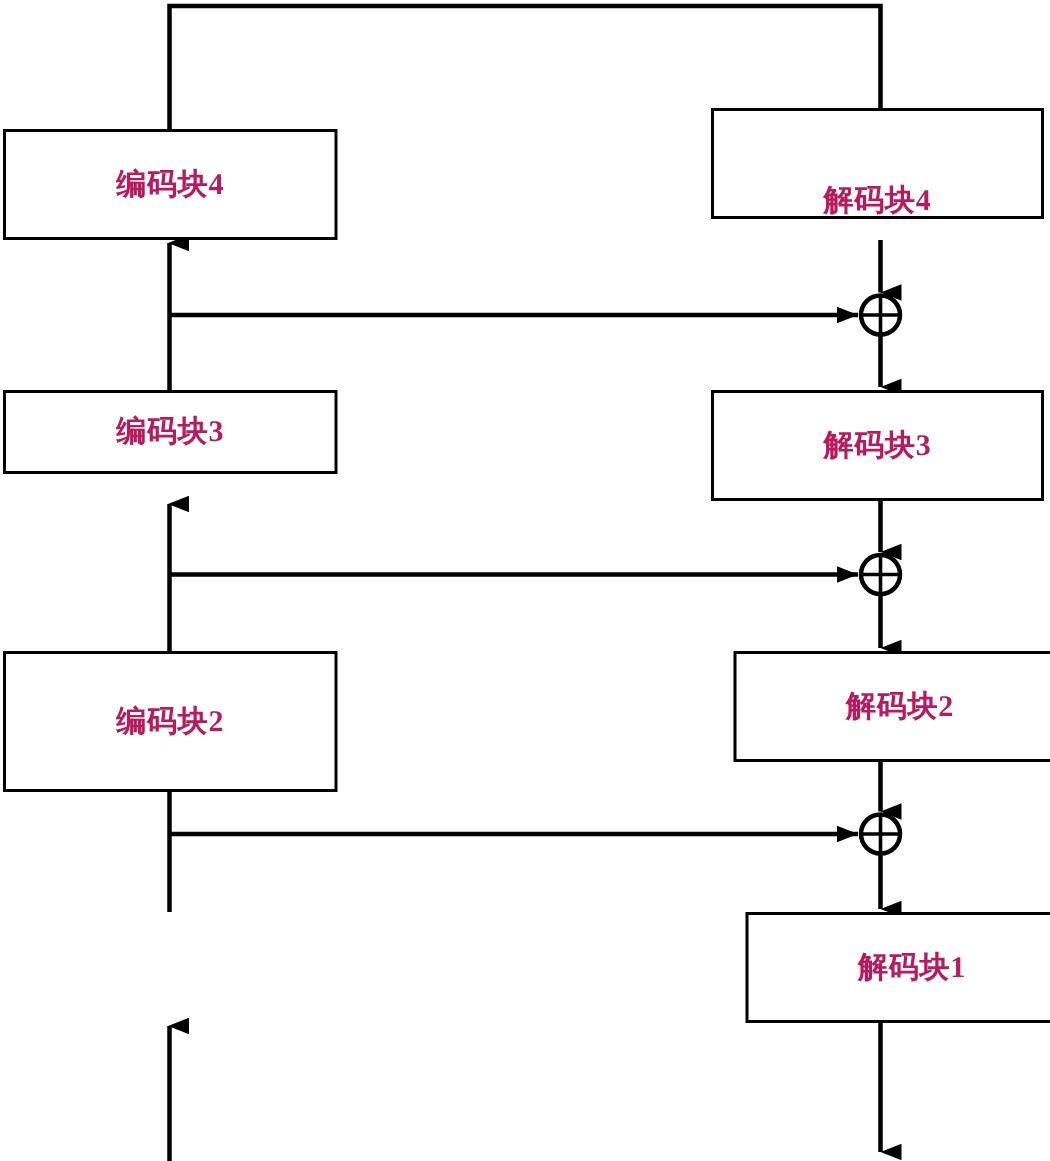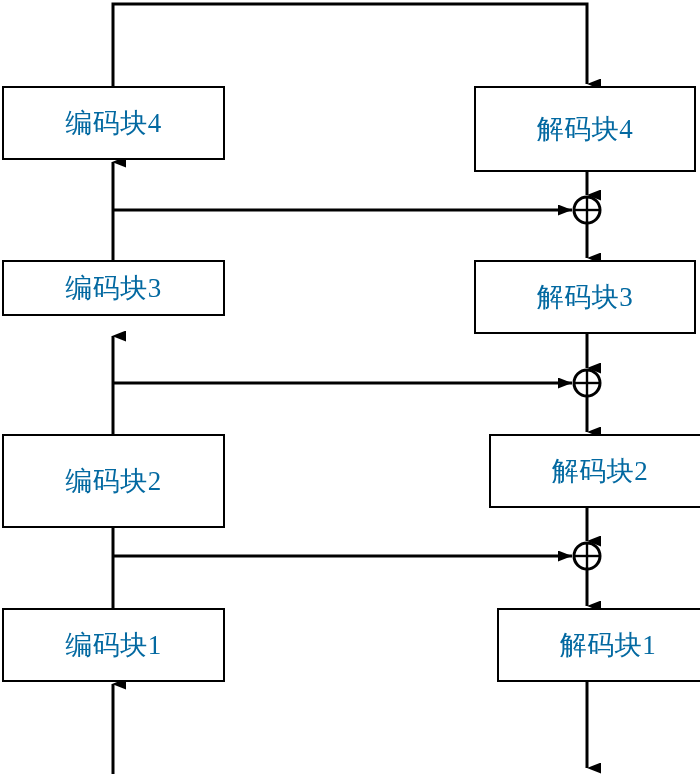--- a/index.html
+++ b/index.html
@@ -10,26 +10,27 @@
   .node-box{
     position:absolute;
     background:#ffffff;
     border:2px solid #000000;
     box-sizing:border-box;
     display:flex;align-items:center;justify-content:center;
     z-index:3;
   }
   .node-label{
     font-family:"Liberation Serif","DejaVu Serif",serif;
-    font-size:27px;
-    color:#0369a1;
+    font-size:20px;
+    color:#be185d;
     line-height:1;
     letter-spacing:0.5px;
     white-space:nowrap;
     user-select:none;
+    font-weight:bold;
   }
 </style>
 </head>
 <body>
 
 <div id="stage">
 
   <svg class="layer" viewBox="0 0 700 774" xmlns="http://www.w3.org/2000/svg">
     <defs>
       <marker id="arrUp" markerWidth="11" markerHeight="15" refX="5.5" refY="1" orient="auto-start-reverse" markerUnits="userSpaceOnUse">
@@ -87,25 +88,22 @@
 
   <div class="node-box" style="left:2px;top:86px;width:223px;height:74px;">
     <span class="node-label">编码块4</span>
   </div>
   <div class="node-box" style="left:2px;top:260px;width:223px;height:56px;">
     <span class="node-label">编码块3</span>
   </div>
   <div class="node-box" style="left:2px;top:434px;width:223px;height:94px;">
     <span class="node-label">编码块2</span>
   </div>
-  <div class="node-box" style="left:2px;top:608px;width:223px;height:74px;">
-    <span class="node-label">编码块1</span>
-  </div>
 
-  <div class="node-box" style="left:474px;top:86px;width:222px;height:86px;">
+  <div class="node-box" style="left:474px;top:72px;width:222px;height:74px;align-items:flex-end;">
     <span class="node-label">解码块4</span>
   </div>
   <div class="node-box" style="left:474px;top:260px;width:222px;height:74px;">
     <span class="node-label">解码块3</span>
   </div>
   <div class="node-box" style="left:474px;top:434px;width:222px;height:74px;margin-left:15px;">
     <span class="node-label">解码块2</span>
   </div>
   <div class="node-box" style="left:497px;top:608px;width:222px;height:74px;">
     <span class="node-label">解码块1</span>

